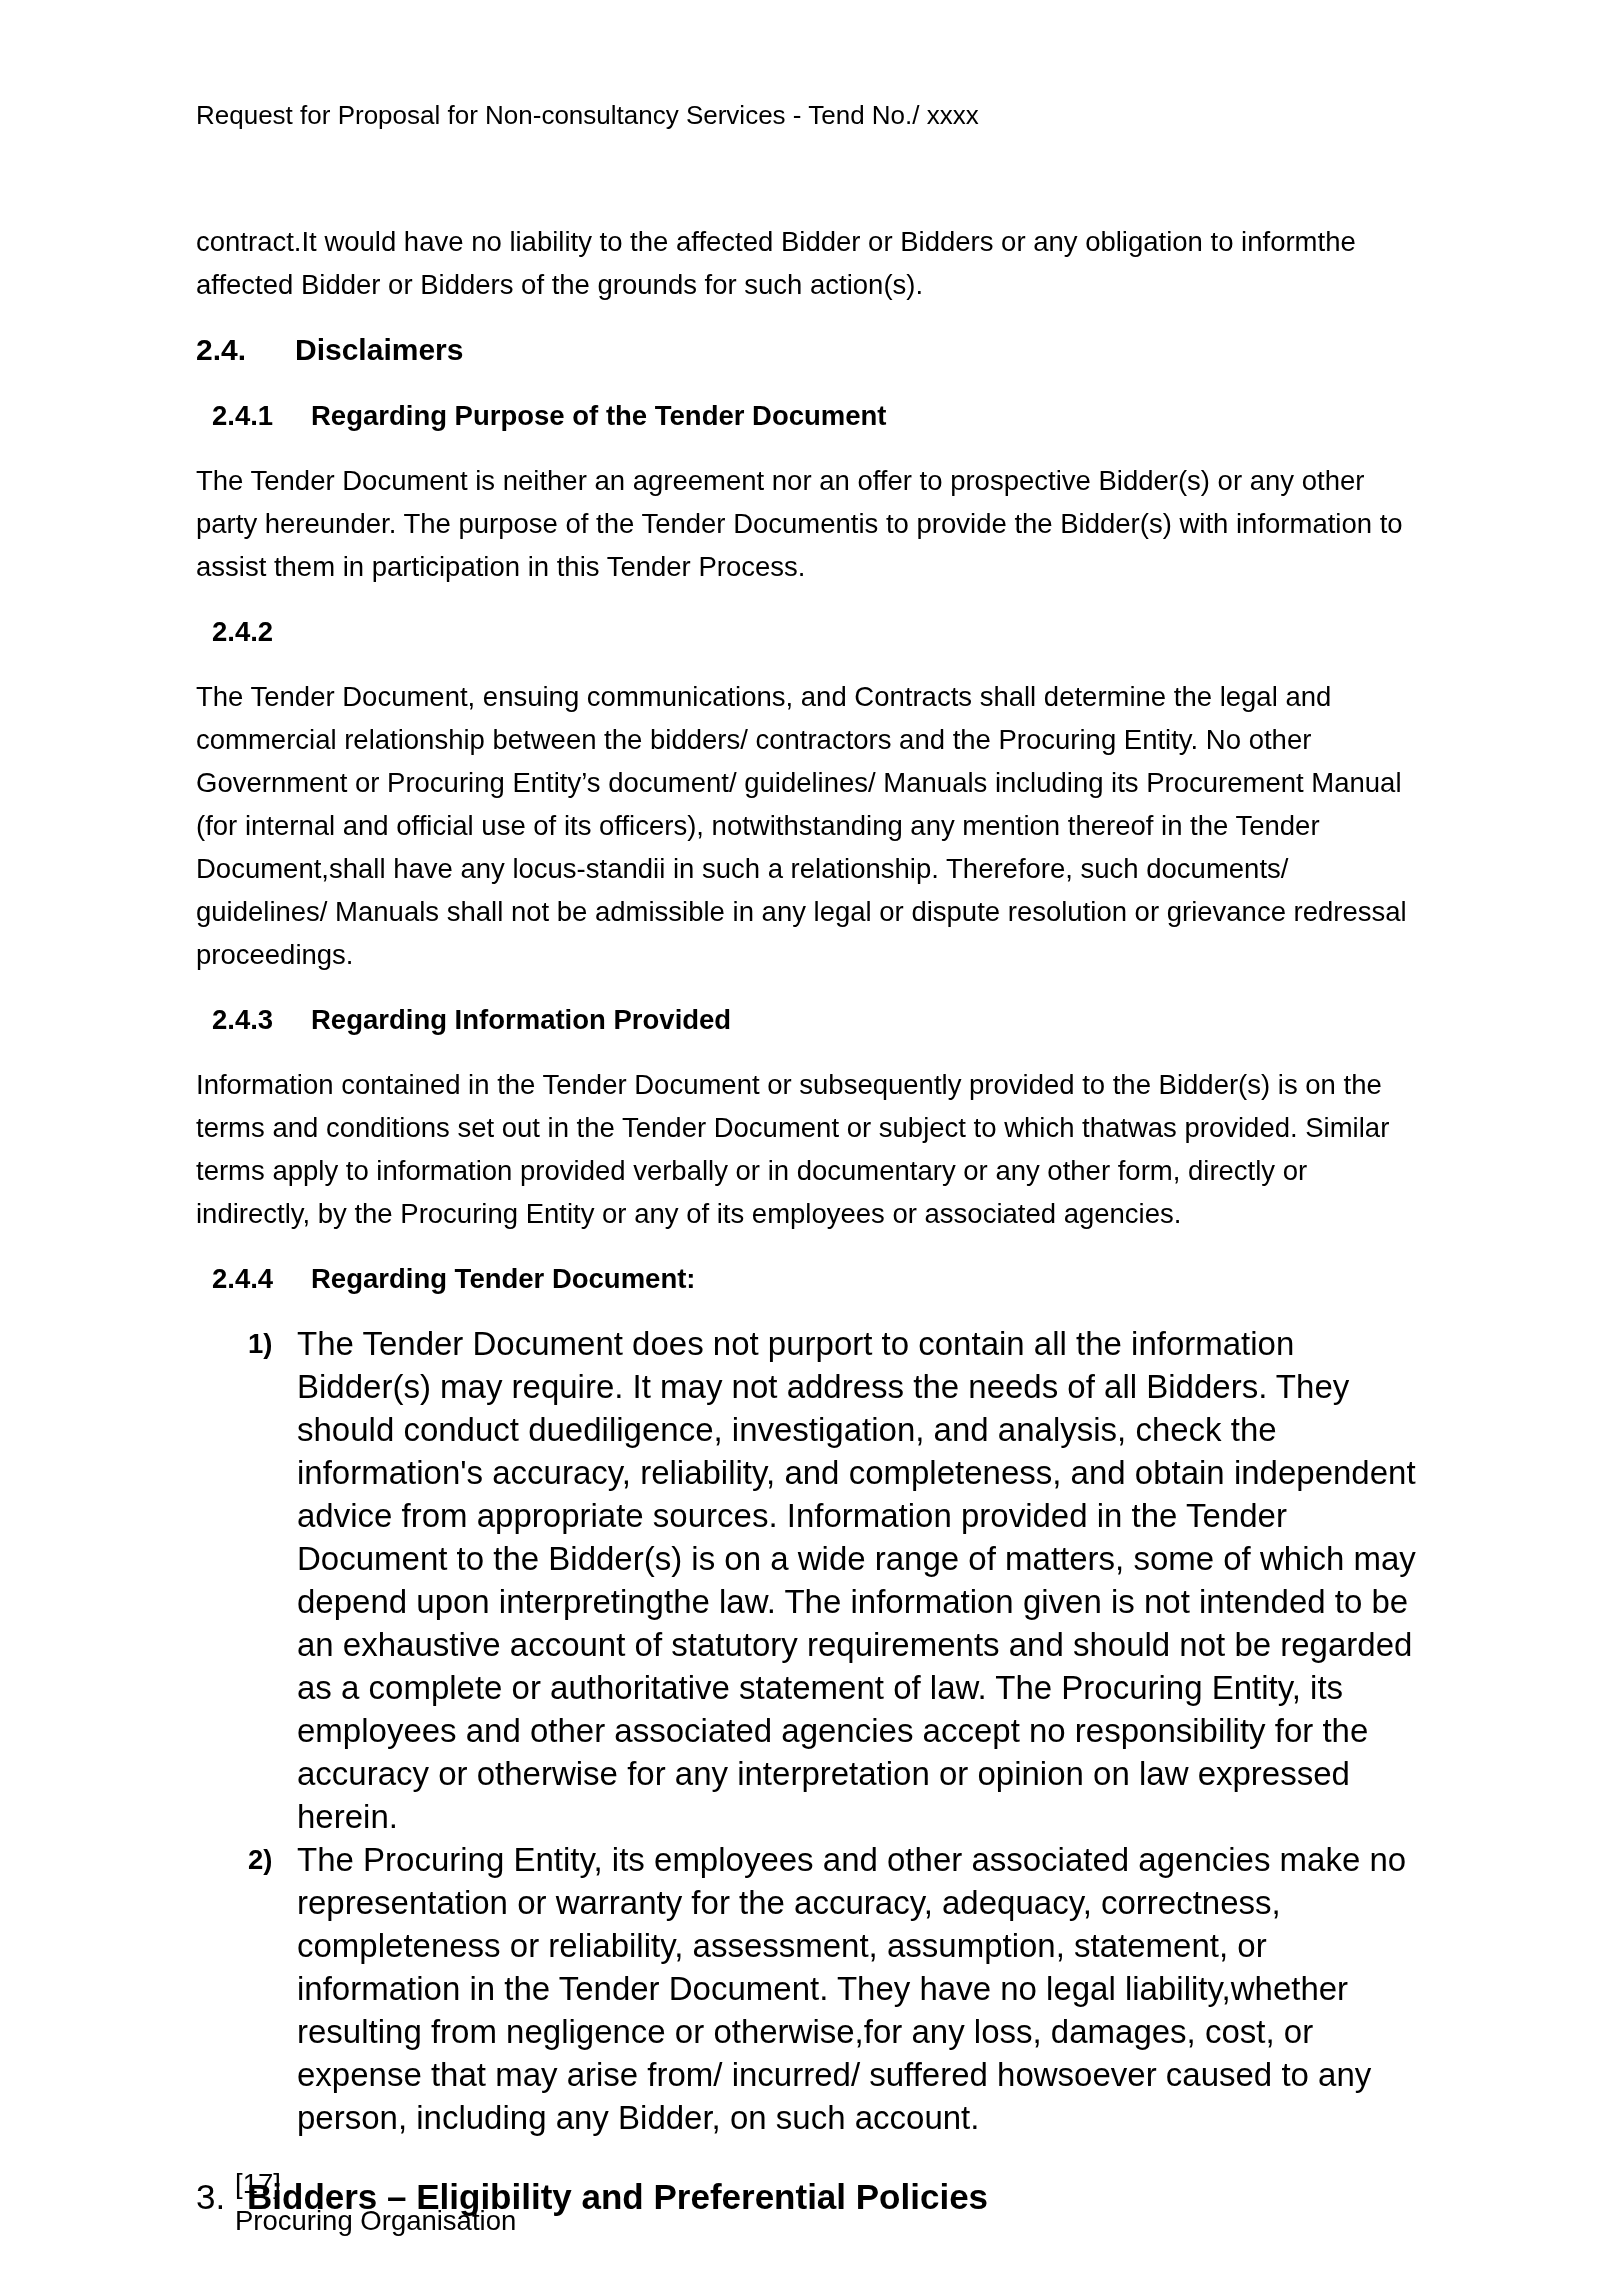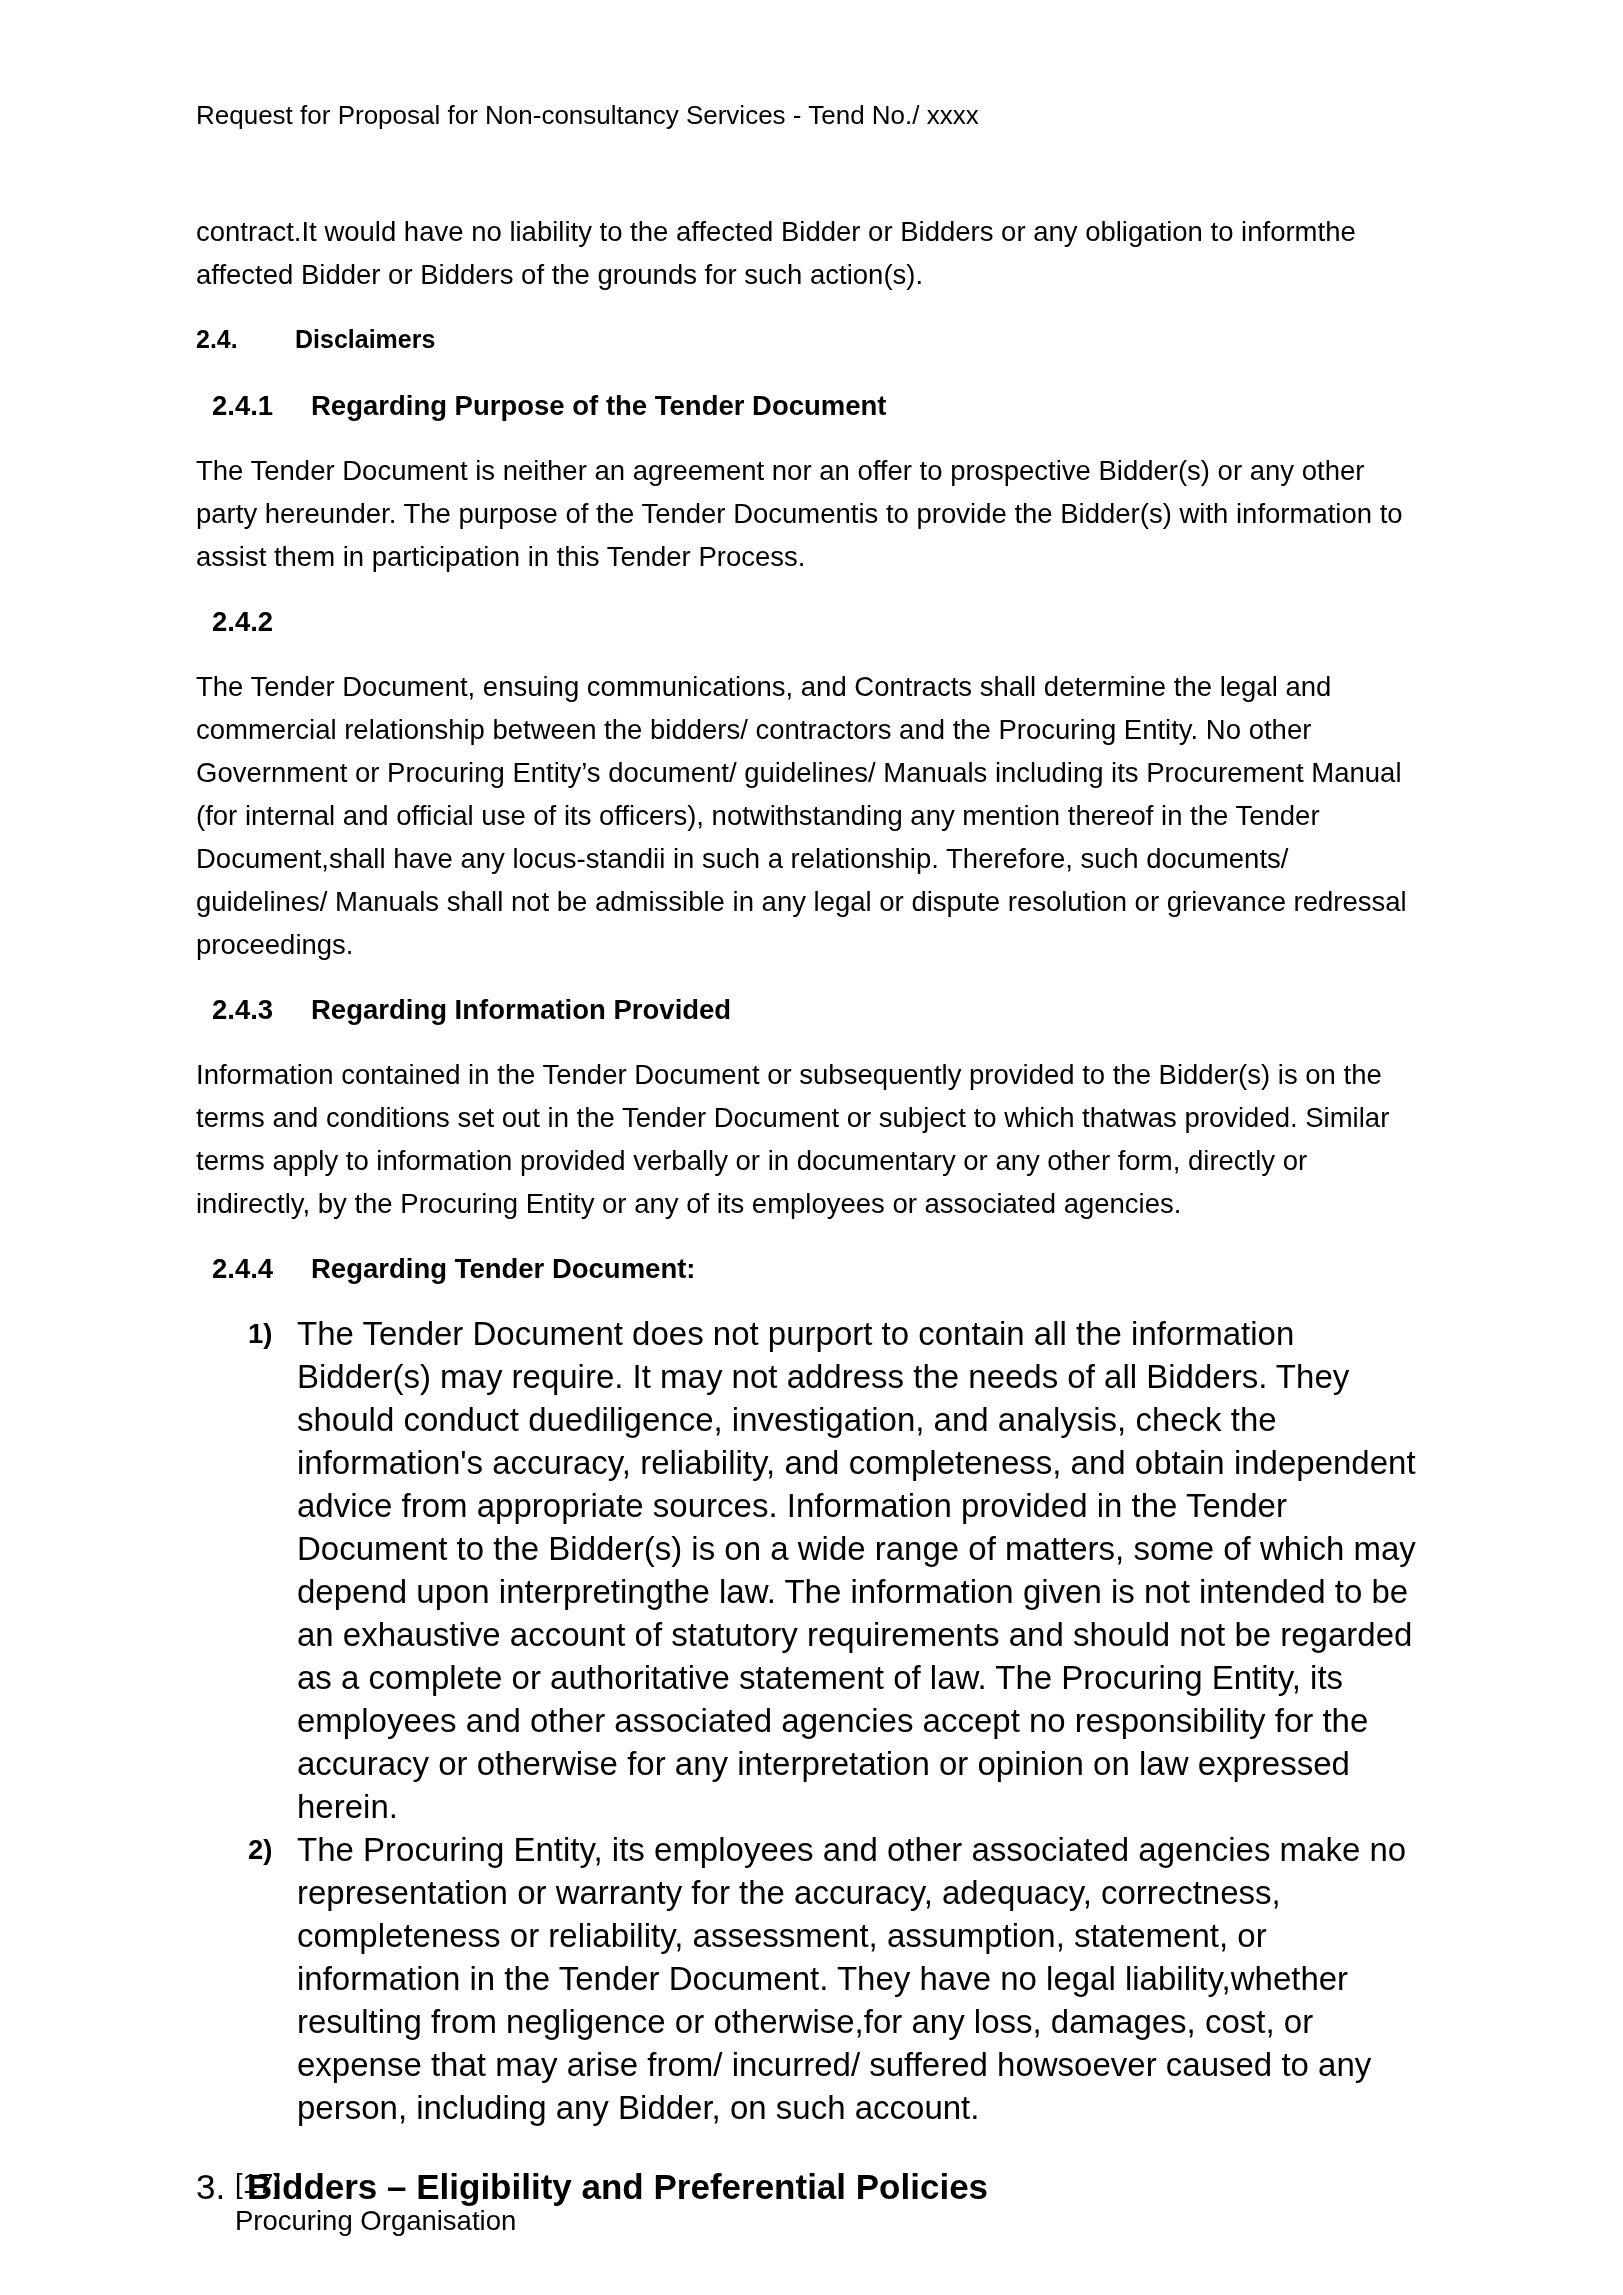--- a/index.html
+++ b/index.html
@@ -26,29 +26,29 @@
     line-height: 33px;
     color: #000000;
   }
   .content {
     position: absolute;
     top: 204px;
     left: 196px;
     right: 197px;
   }
   .para {
-    margin: 6px 0 25px 0;
+    margin: 16px 0 25px 0;
     font-size: 27.5px;
     line-height: 43px;
     text-align: left;
   }
   .h2row {
     display: flex;
     margin: 3.9px 0 29px 0;
-    font-size: 25px;
+    font-size: 30px;
     line-height: 37px;
     font-weight: bold;
   }
   .h2row .hnum { flex: 0 0 99px; }
   .h3row {
     display: flex;
     margin: 0 0 25px 16px;
     font-size: 27.5px;
     line-height: 37px;
     font-weight: bold;

